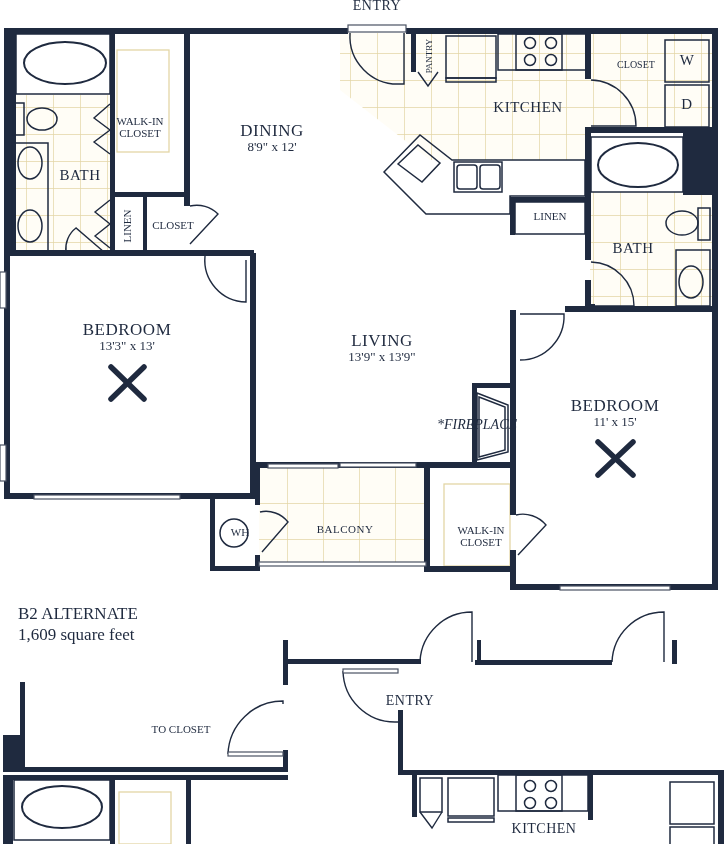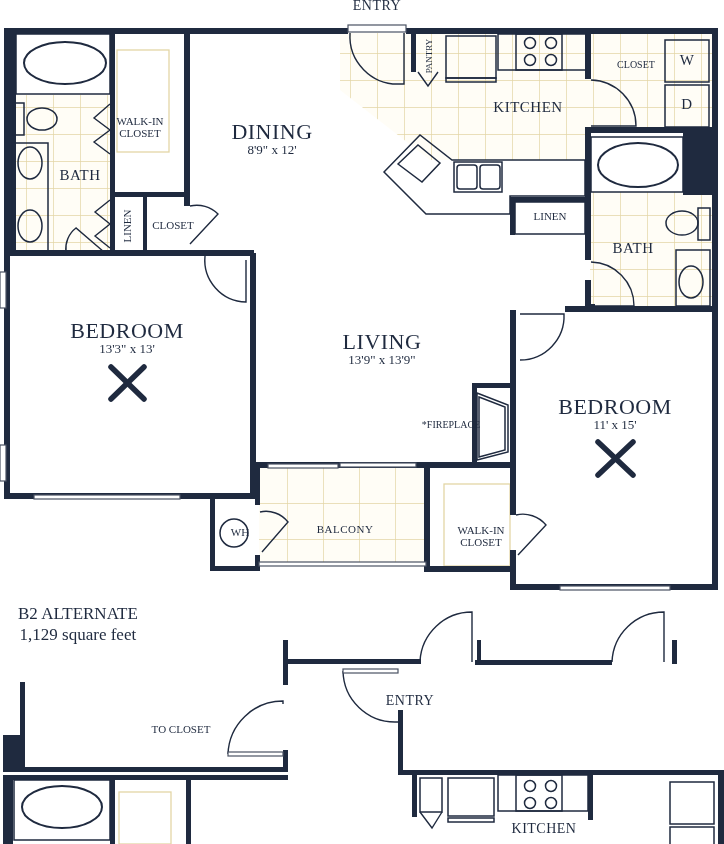--- a/index.html
+++ b/index.html
@@ -5,25 +5,25 @@
   html, body { margin: 0; padding: 0; background: #ffffff; }
   body { width: 724px; height: 844px; overflow: hidden; position: relative; font-family: "Liberation Serif", "DejaVu Serif", serif; }
   svg { position: absolute; left: 0; top: 0; }
   .wall { fill: #1f2a3f; }
   .thin { fill: none; stroke: #1f2a3f; stroke-width: 1.5; }
   .med { fill: none; stroke: #1f2a3f; stroke-width: 2; }
   .tile { stroke: #e3d6a6; stroke-width: 1.4; }
   .door { fill: none; stroke: #1f2a3f; stroke-width: 1.4; }
   .win { fill: #ffffff; stroke: #4a5263; stroke-width: 1.2; }
   .lbl { position: absolute; color: #1f2a3f; text-align: center; white-space: nowrap; transform: translate(-50%, -50%); line-height: 1.05; }
-  .room { font-size: 22px; letter-spacing: 0.5px; }
+  .room { font-size: 17px; letter-spacing: 0.5px; }
   .dim { font-size: 13px; display: block; }
   .tiny { font-size: 10px; }
   .vert { transform: translate(-50%, -50%) rotate(-90deg); }
-  .title { position: absolute; left: 18px; top: 603px; color: #1f2a3f; font-size: 17px; line-height: 21px; text-align: center; }
+  .title { position: absolute; left: 18px; top: 603px; color: #1f2a3f; font-size: 17px; line-height: 21px; }
 </style>
 </head>
 <body>
 
 <svg width="724" height="844" viewBox="0 0 724 844">
   <defs>
     <pattern id="tiles" width="27" height="27" patternUnits="userSpaceOnUse">
       <rect width="27" height="27" fill="#fffdf6"></rect>
       <path d="M27 0 V27 M0 27 H27" class="tile"></path>
     </pattern>
@@ -261,34 +261,34 @@
 <div class="lbl" style="left:127px; top:337px;">
   <span class="room">BEDROOM</span>
   <span class="dim">13'3" x 13'</span>
 </div>
 
 <div class="lbl" style="left:382px; top:348px;text-align:center;">
   <span class="room">LIVING</span>
   <span class="dim">13'9" x 13'9"</span>
 </div>
 
-<div class="lbl tiny" style="left:451px; top:425px; font-size:10px;">*FIREPLACE</div>
+<div class="lbl tiny" style="left:477px; top:425px; font-size:14px;font-style:italic;">*FIREPLACE</div>
 
 <div class="lbl" style="left:615px; top:413px;">
   <span class="room">BEDROOM</span>
   <span class="dim">11' x 15'</span>
 </div>
 
 <div class="lbl tiny" style="left:240px; top:533px; font-size:11px;">WH</div>
 <div class="lbl room" style="left:345px; top:530px; font-size:11px;">BALCONY</div>
 <div class="lbl tiny" style="left:481px; top:537px; font-size:11px;">
   <span>WALK-IN</span><br>
   <span>CLOSET</span>
 </div>
 
 <div class="title">
   <div>B2 ALTERNATE</div>
-  <div>1,129 square feet</div>
+  <div>1,609 square feet</div>
 </div>
 
 <div class="lbl room" style="left:410px; top:701px; font-size:14px;">ENTRY</div>
 <div class="lbl tiny" style="left:181px; top:730px; font-size:11px;">TO CLOSET</div>
 <div class="lbl room" style="left:544px; top:829px; font-size:14px;">KITCHEN</div>
 
 </body></html>

